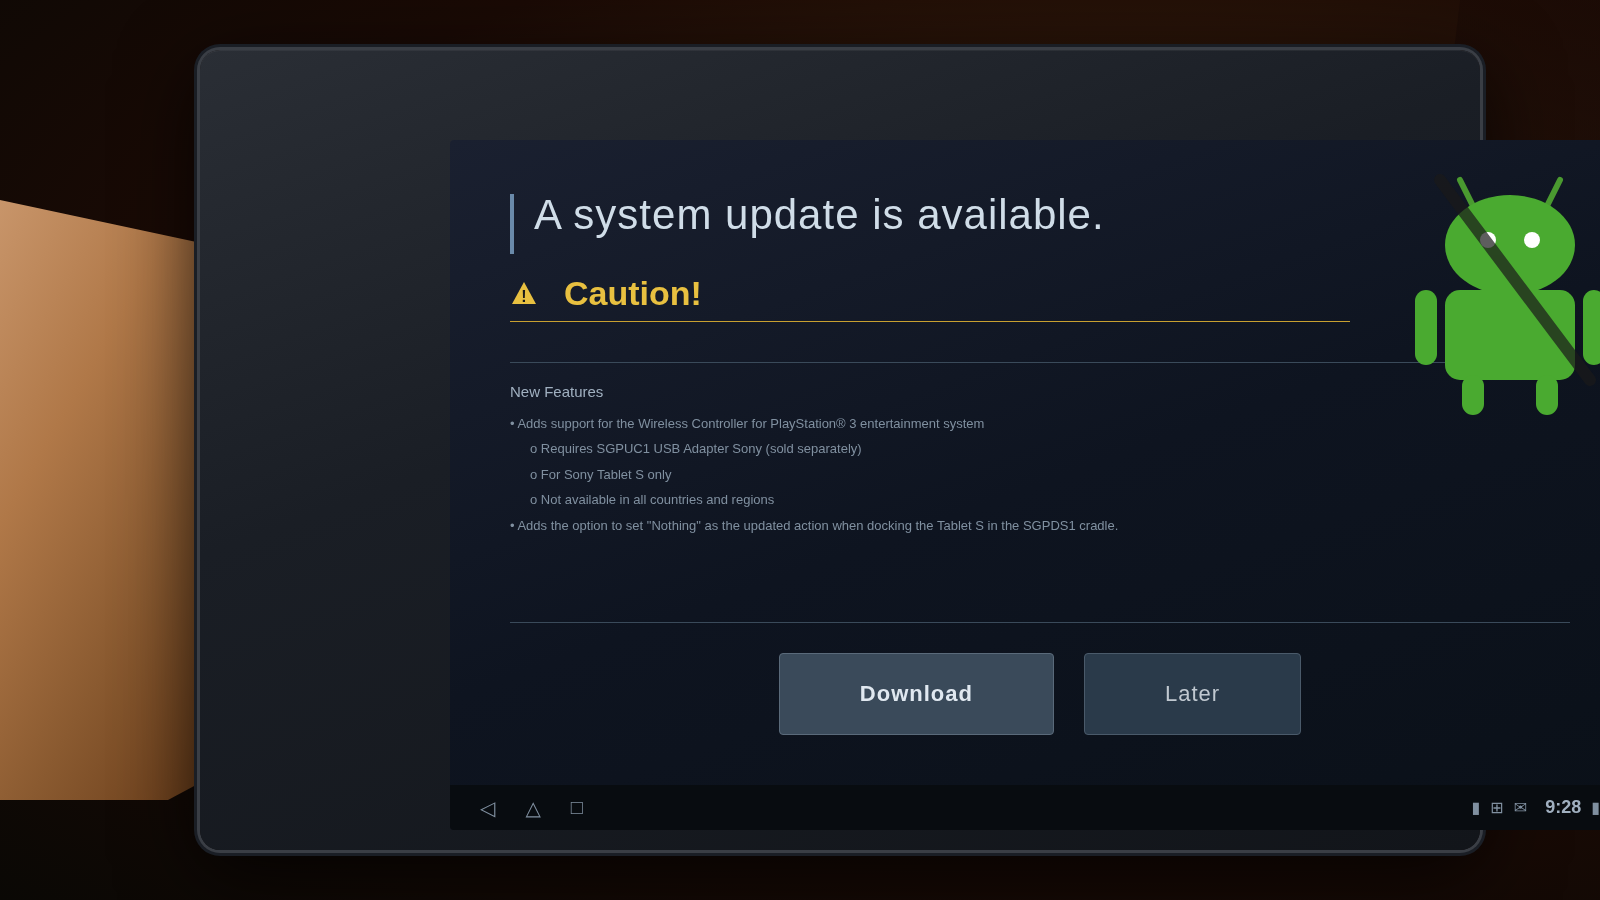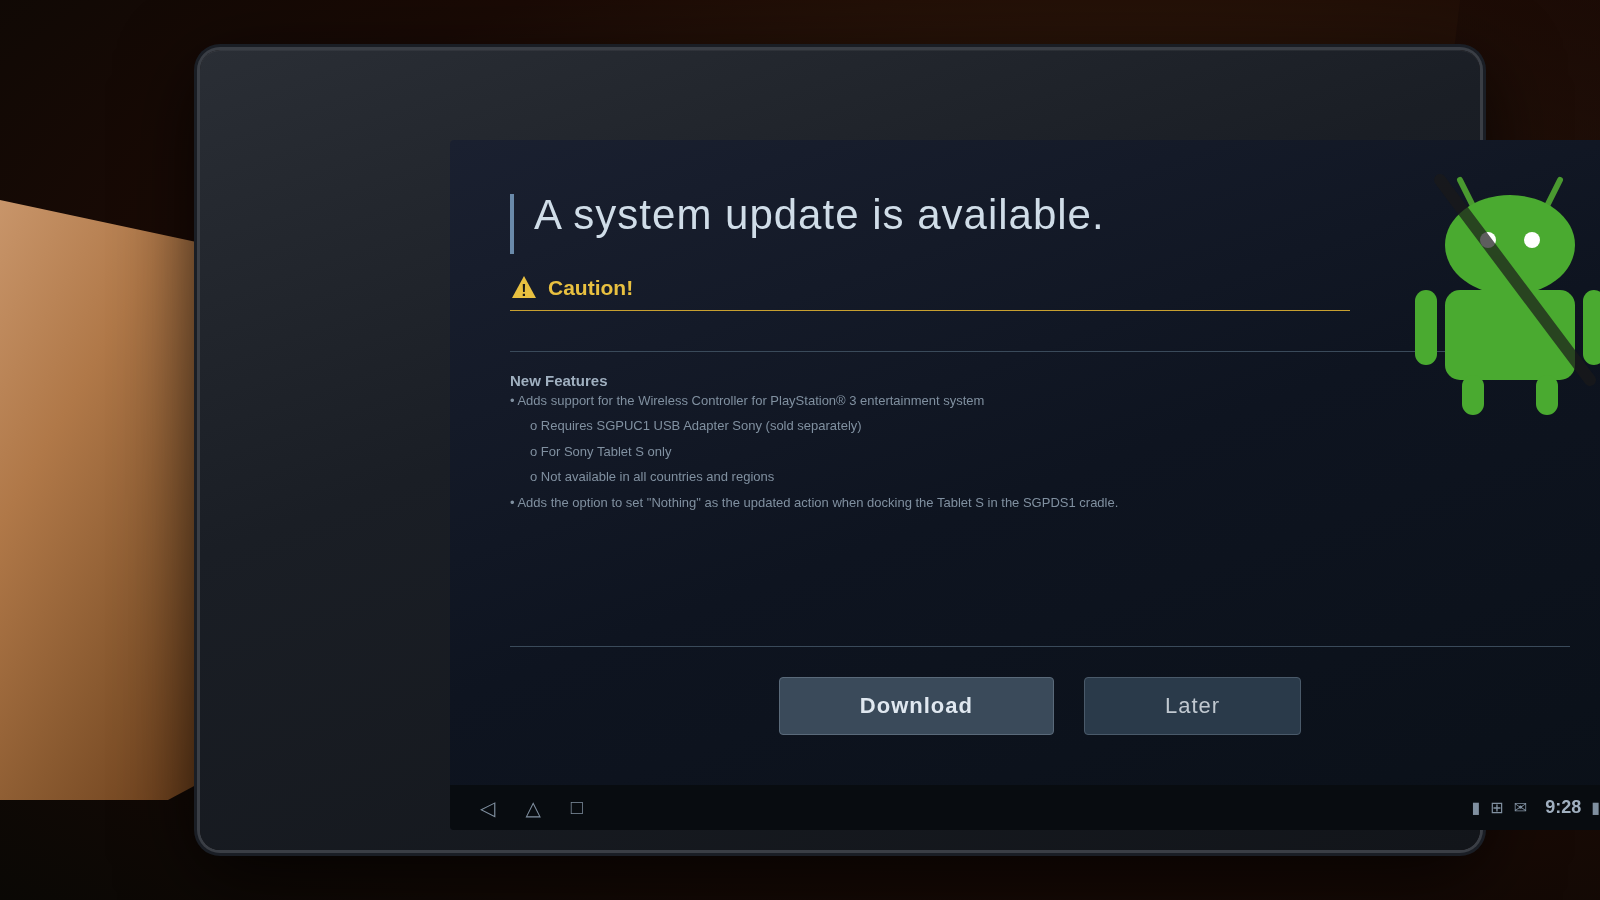--- a/index.html
+++ b/index.html
@@ -144,23 +144,24 @@
     }
 
     .caution-icon {
       width: 28px;
       height: 28px;
       margin-right: 10px;
       flex-shrink: 0;
     }
 
     .caution-title {
-      font-size: 21px;
+      font-size: 34px;
       font-weight: bold;
       color: #e8c040;
+      margin-left: 16px;
     }
 
     .caution-divider {
       border: none;
       border-top: 1px solid #c8a030;
       margin-bottom: 10px;
     }
 
     .caution-text {
       font-size: 15px;
@@ -177,21 +178,22 @@
 
     
     .features-section {
       flex: 1;
       overflow: hidden;
     }
 
     .features-title {
       font-size: 15px;
       color: #a0b0c0;
-      font-weight: bold;
+      margin-bottom: 12px;
+      font-weight: normal;
     }
 
     .features-list {
       font-size: 13px;
       color: #8090a0;
       line-height: 1.8;
     }
 
     .features-list .feature-item {
       margin-bottom: 2px;
@@ -216,21 +218,21 @@
       gap: 30px;
       padding: 10px 0 30px 0;
     }
 
     .btn-download {
       background: #3a4a5a;
       border: 1px solid #5a6a7a;
       color: #e0e8f0;
       font-size: 22px;
       font-weight: bold;
-      padding: 15px 80px;
+      padding: 27px 80px;
       border-radius: 4px;
       cursor: pointer;
       letter-spacing: 1px;
     }
 
     .btn-later {
       background: #2a3a4a;
       border: 1px solid #4a5a6a;
       color: #c0c8d0;
       font-size: 22px;

